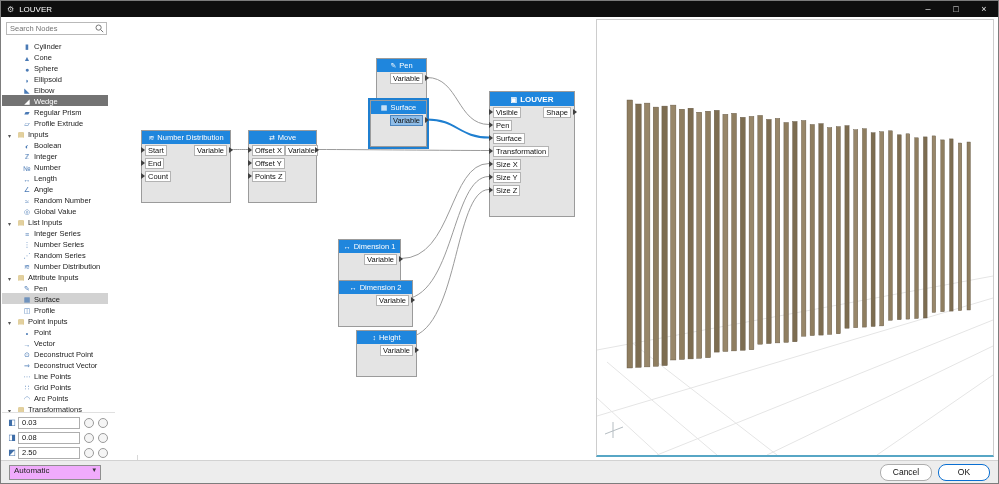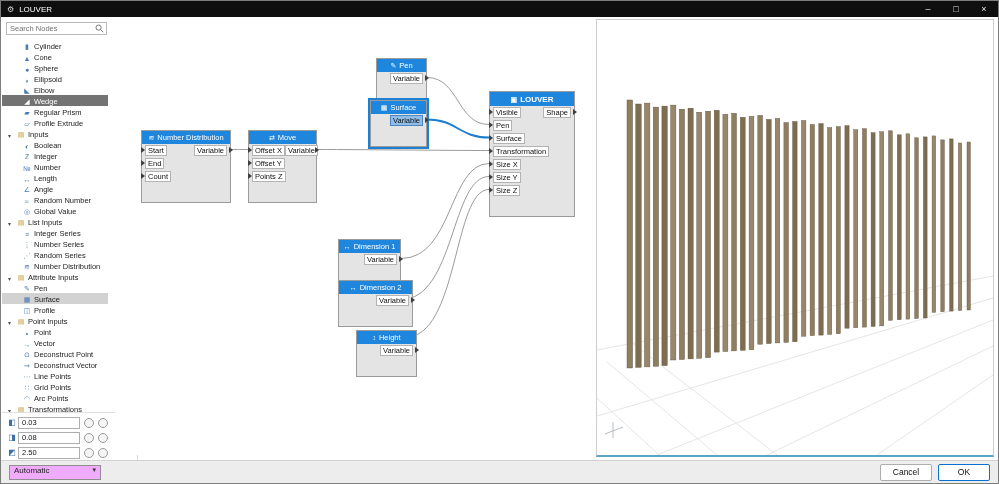--- a/index.html
+++ b/index.html
@@ -50,21 +50,21 @@
 .port.in{left:-1px}
 .port.out{right:-3px}
 
 #viewport{position:absolute;left:595px;top:18px;width:398px;height:438px;border:1px solid #cdcdcd;border-bottom:2px solid #57a6c5;background:#fff}
 #viewport svg{display:block}
 
 #footer{position:absolute;left:0;right:0;bottom:0;height:23px;background:#ededed;border-top:1px solid #d2d2d2;display:flex;align-items:center;padding:0 8px;font-size:9px}
 #mode-select{width:92px;height:15px;border:1px solid #8f8f8f;background:#f0abfc;display:flex;align-items:flex-start;padding:0 4px;font-size:8px;color:#222}
 #mode-select .caret{margin-left:auto;font-size:7px;color:#333}
 #footer .spacer{flex:1}
-.btn{width:52px;height:17px;border:1px solid #adadad;background:#fff;display:flex;align-items:center;justify-content:center;font-size:8.5px;margin-left:6px;border-radius:2px;color:#111;cursor:default}
+.btn{width:52px;height:17px;border:1px solid #adadad;background:#fff;display:flex;align-items:center;justify-content:center;font-size:8.5px;margin-left:6px;border-radius:8px;color:#111;cursor:default}
 .btn.primary{border-color:#0a6fd2}
 </style>
 </head>
 <body>
 
 <div id="win">
 
   <div id="titlebar">
     <span class="app-icon">⚙</span>
     <span>LOUVER</span>

